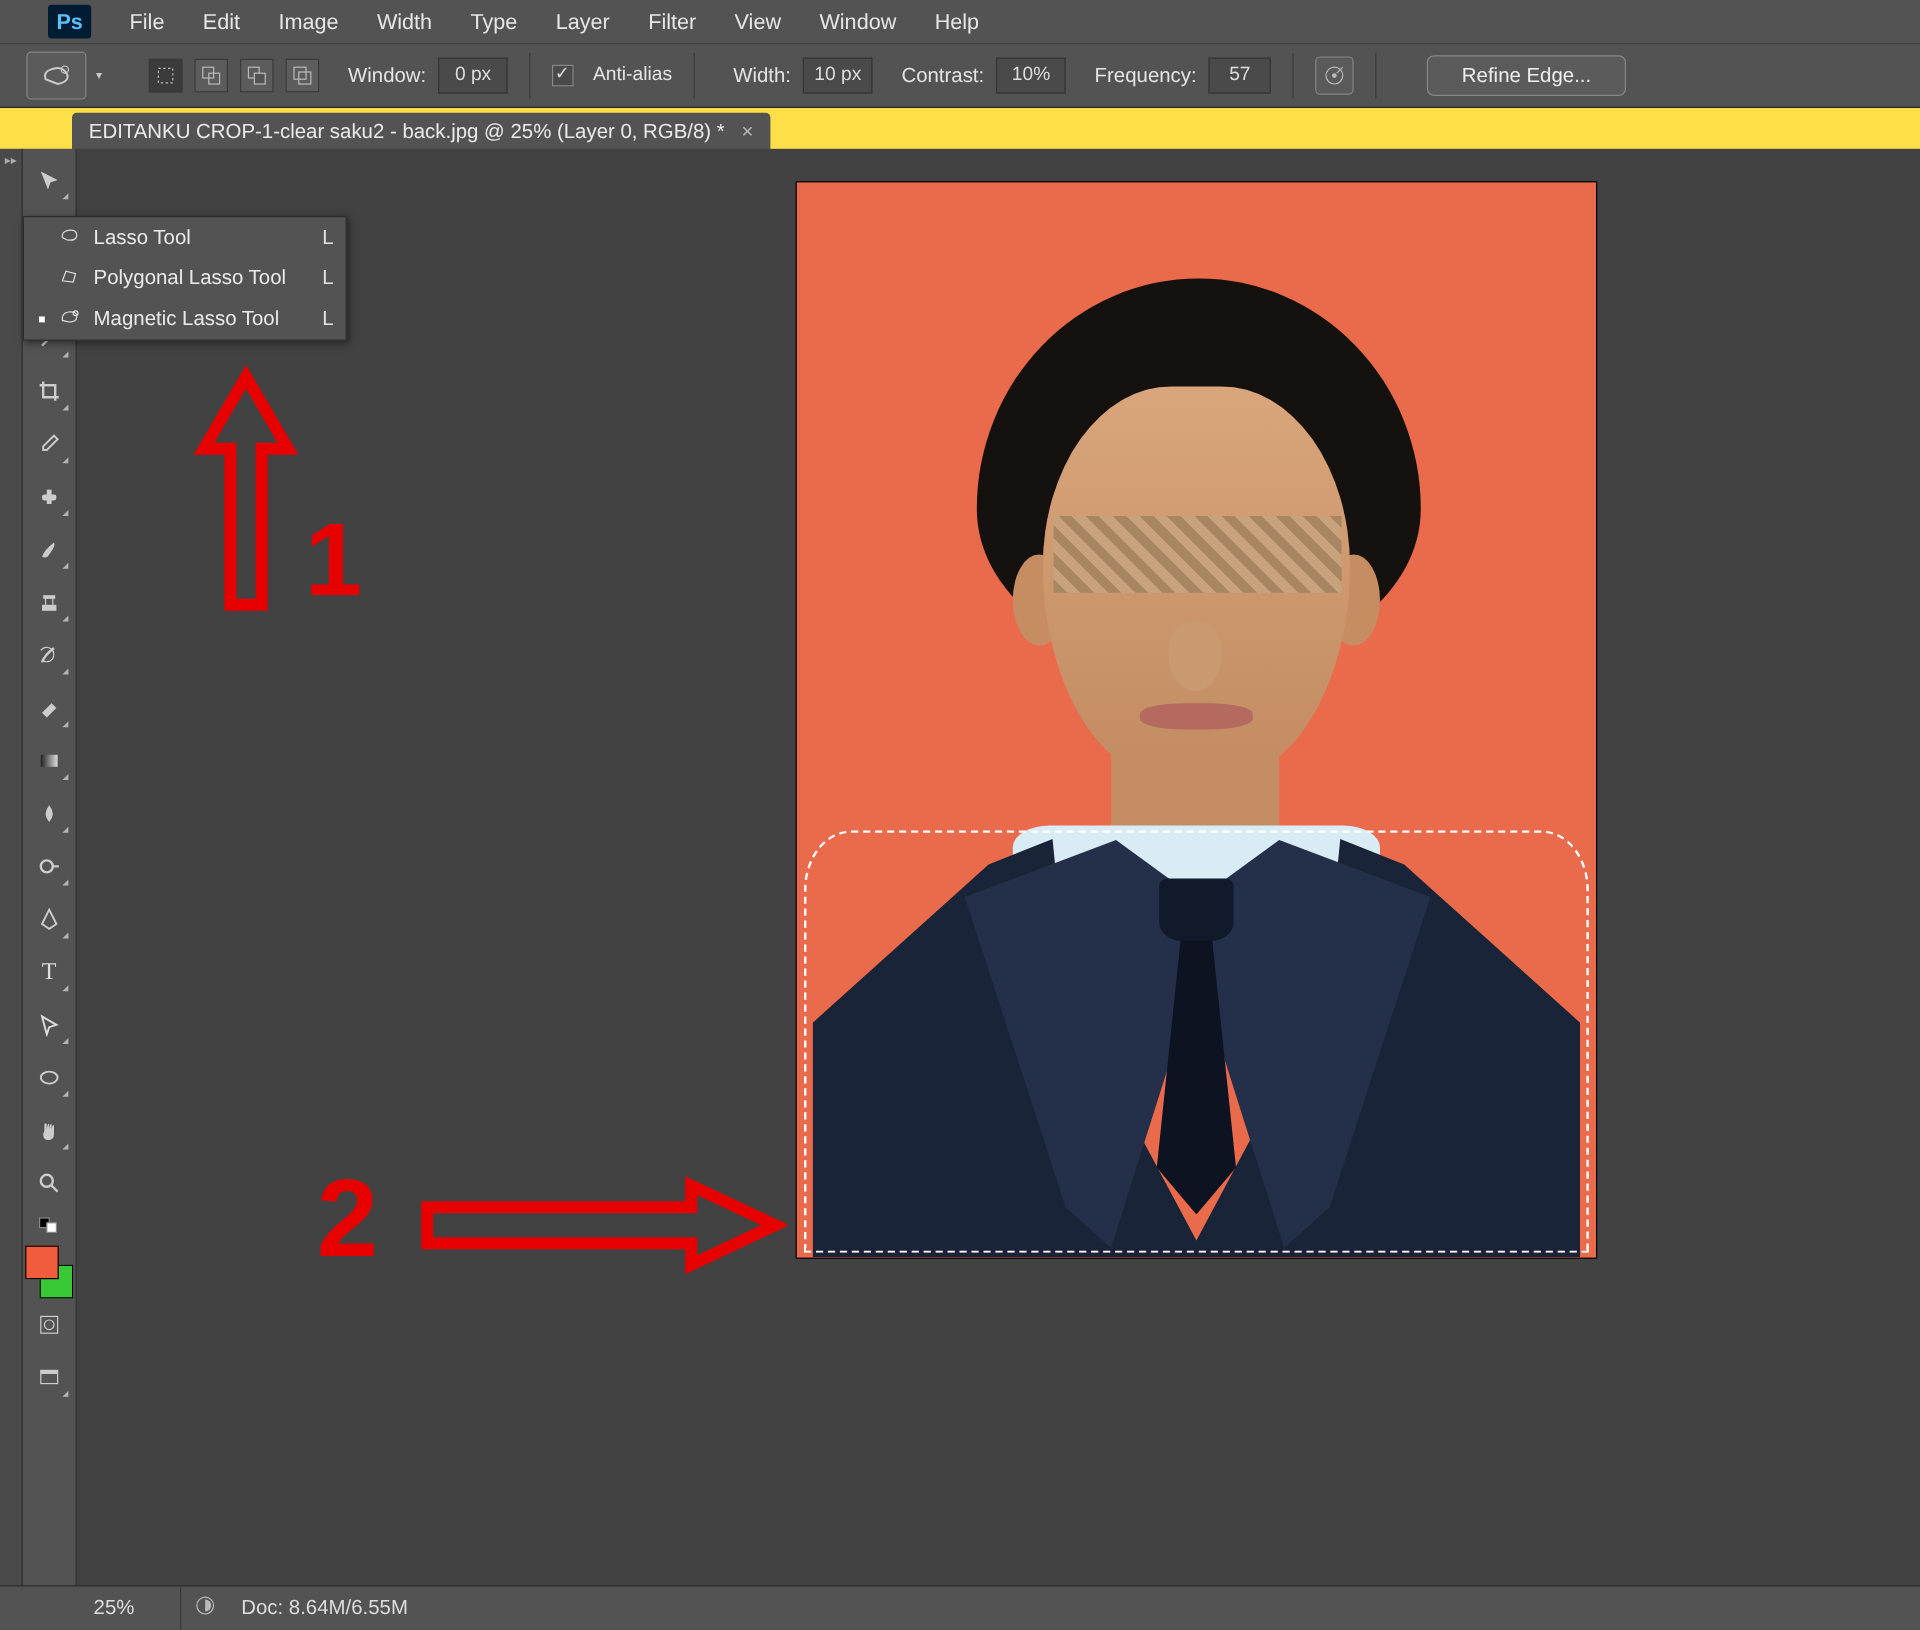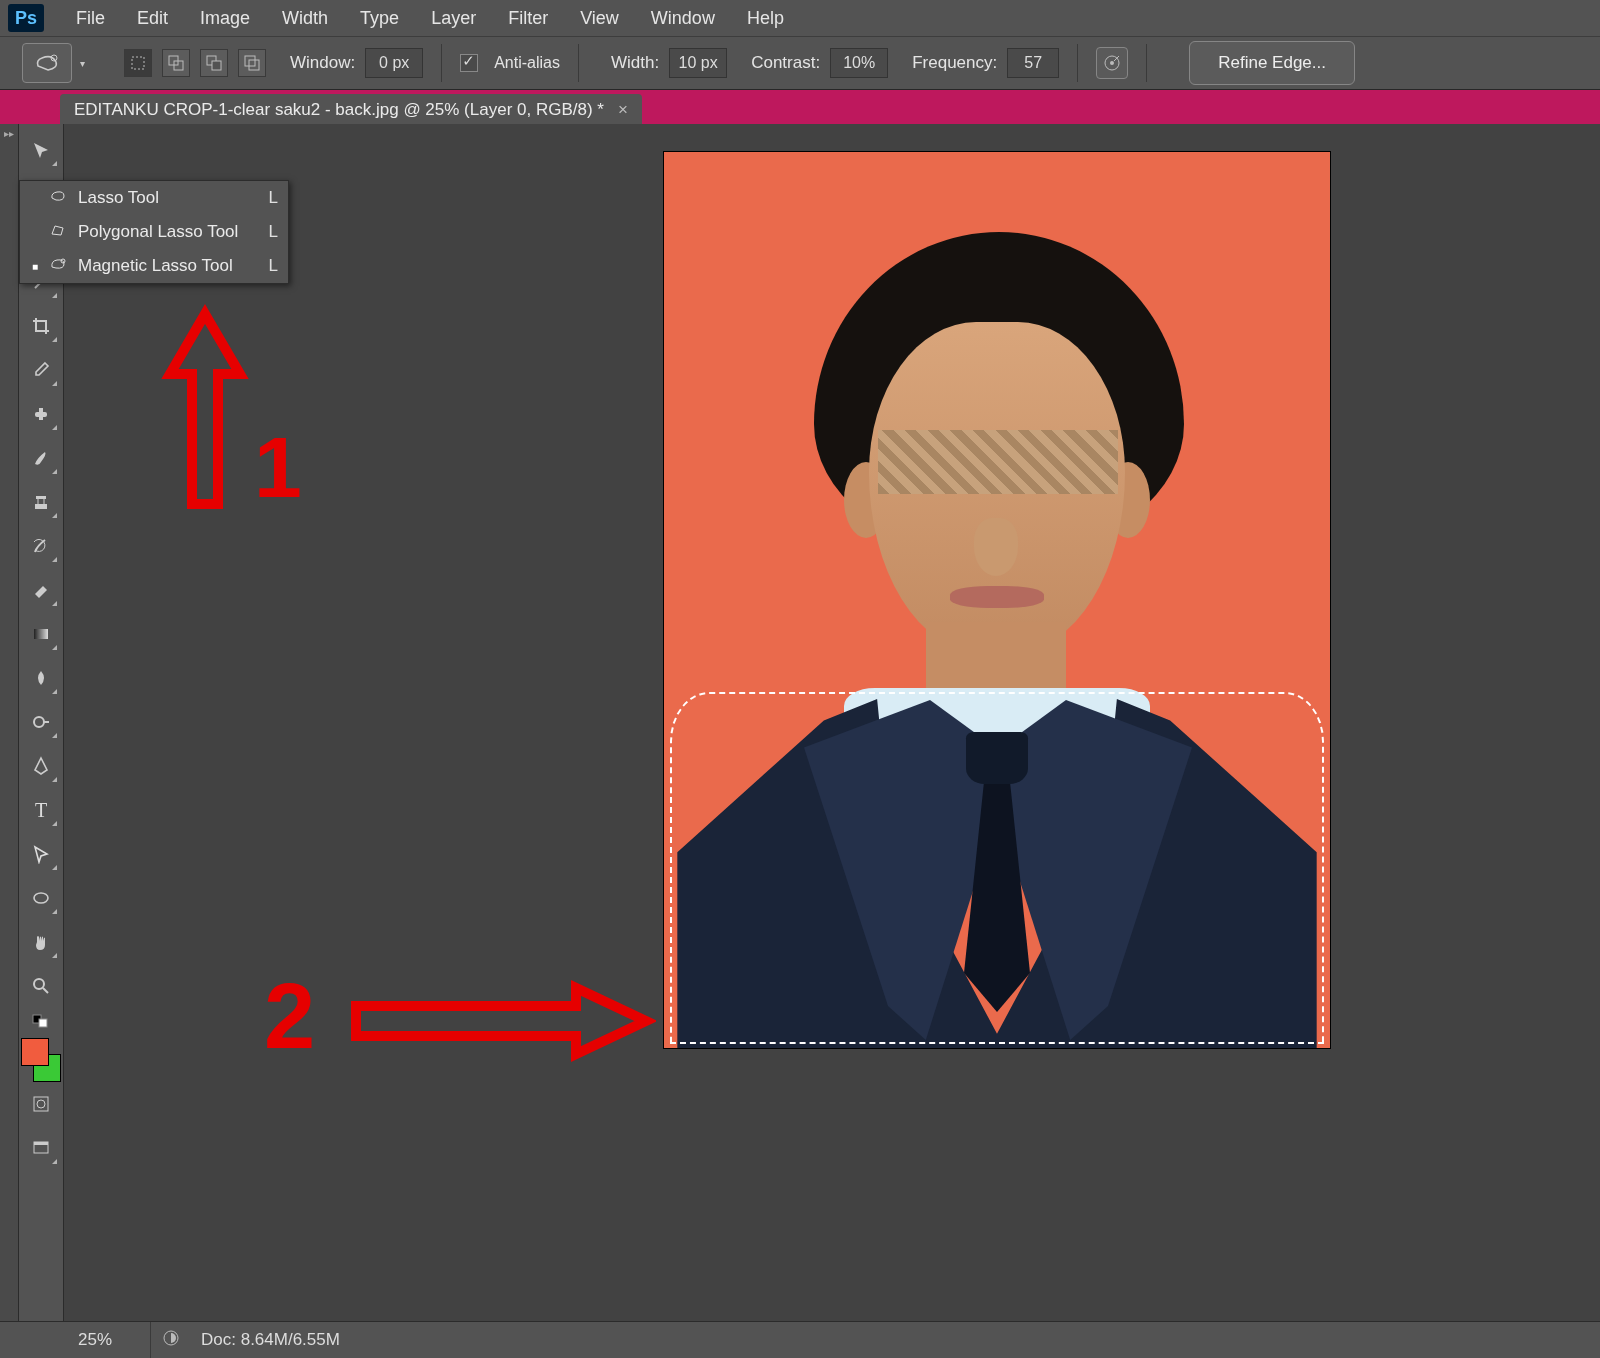--- a/index.html
+++ b/index.html
@@ -1,34 +1,34 @@
 <!DOCTYPE html>
 <html><head>
 <meta charset="utf-8">
 <style>
   html,body{margin:0;padding:0;width:1600px;height:1358px;background:#525252;font-family:"Segoe UI",Tahoma,sans-serif;font-size:16px;color:#ccc;overflow:hidden;}
   
   .menubar{display:flex;align-items:center;height:36px;background:#535353;padding:0 8px;border-bottom:1px solid #3d3d3d;}
-  .ps-logo{width:36px;height:28px;background:#001c33;color:#5cc1ff;font-weight:bold;text-align:center;line-height:28px;font-size:18px;border-radius:3px;margin-right:16px;}
+  .ps-logo{width:36px;height:28px;background:#001c33;color:#5cc1ff;font-weight:bold;text-align:center;line-height:28px;font-size:18px;border-radius:3px;margin-right:16px;margin-left:32px;}
   .menu-item{padding:0 16px;color:#e6e6e6;font-size:18px;cursor:default;}
   
   .optionsbar{display:flex;align-items:center;height:52px;background:#535353;border-bottom:1px solid #272727;padding-left:22px;gap:10px;}
   .opt-icon-box{width:48px;height:38px;border:1px solid #868686;border-radius:4px;display:flex;align-items:center;justify-content:center;background:#5b5b5b;}
   .opt-drop{width:10px;font-size:10px;color:#c8c8c8;margin-left:-2px;}
   .sel-mode{width:26px;height:26px;border:1px solid #3a3a3a;background:#5c5c5c;display:inline-flex;align-items:center;justify-content:center;cursor:pointer;}
   .sel-mode.active{background:#3b3b3b;}
   .opt-label{color:#e4e4e4;font-size:17px;margin-left:14px;}
   .opt-input{width:52px;height:26px;background:#4a4a4a;border:1px solid #343434;color:#ddd;text-align:center;font-size:16px;}
   .chk{width:16px;height:16px;display:inline-block;border:1px solid #888;background:#4a4a4a;position:relative;margin-right:6px;}
   .chk.checked::after{content:"✓";position:absolute;top:-3px;left:1px;color:#ddd;font-size:15px;}
   .sep{width:1px;height:38px;background:#3a3a3a;margin:0 8px;}
-  .opt-btn{height:44px;padding:0 28px;background:#5b5b5b;border:1px solid #868686;border-radius:6px;color:#eee;font-size:17px;margin-left:24px;}
+  .opt-btn{height:34px;padding:0 28px;background:#5b5b5b;border:1px solid #868686;border-radius:6px;color:#eee;font-size:17px;margin-left:24px;}
   .target-icon{width:30px;height:30px;border:1px solid #868686;border-radius:4px;display:flex;align-items:center;justify-content:center;background:#5a5a5a;}
   
-  .tab-strip{height:36px;background:#be185d;display:flex;align-items:center;padding-left:60px;border-bottom:1px solid #272727;}
+  .tab-strip{height:36px;background:#fde047;display:flex;align-items:center;padding-left:60px;border-bottom:1px solid #272727;}
   .doc-tab{height:32px;background:#535353;border-top-left-radius:4px;border-top-right-radius:4px;display:flex;align-items:center;padding:0 14px;font-size:17px;color:#eaeaea;margin-top:4px;}
   .tab-x{margin-left:14px;color:#bbb;cursor:pointer;}
   
   .workspace{position:absolute;top:124px;left:0;right:0;bottom:36px;display:flex;}
   .expand-strip{width:18px;background:#4a4a4a;border-right:1px solid #2b2b2b;color:#aaa;font-size:10px;text-align:center;padding-top:4px;}
   .toolbar{width:44px;background:#535353;border-right:1px solid #2b2b2b;display:flex;flex-direction:column;align-items:center;padding-top:4px;position:relative;}
   .tool{width:36px;height:36px;margin:4px 0;display:flex;align-items:center;justify-content:center;color:#ccc;cursor:pointer;border-radius:3px;position:relative;}
   .tool.active{background:#3a3a3a;}
   .tool-tri{position:absolute;bottom:2px;right:2px;width:0;height:0;border-left:5px solid transparent;border-bottom:5px solid #b4b4b4;}
   .color-swatches{position:relative;width:40px;height:44px;margin-top:4px;}

